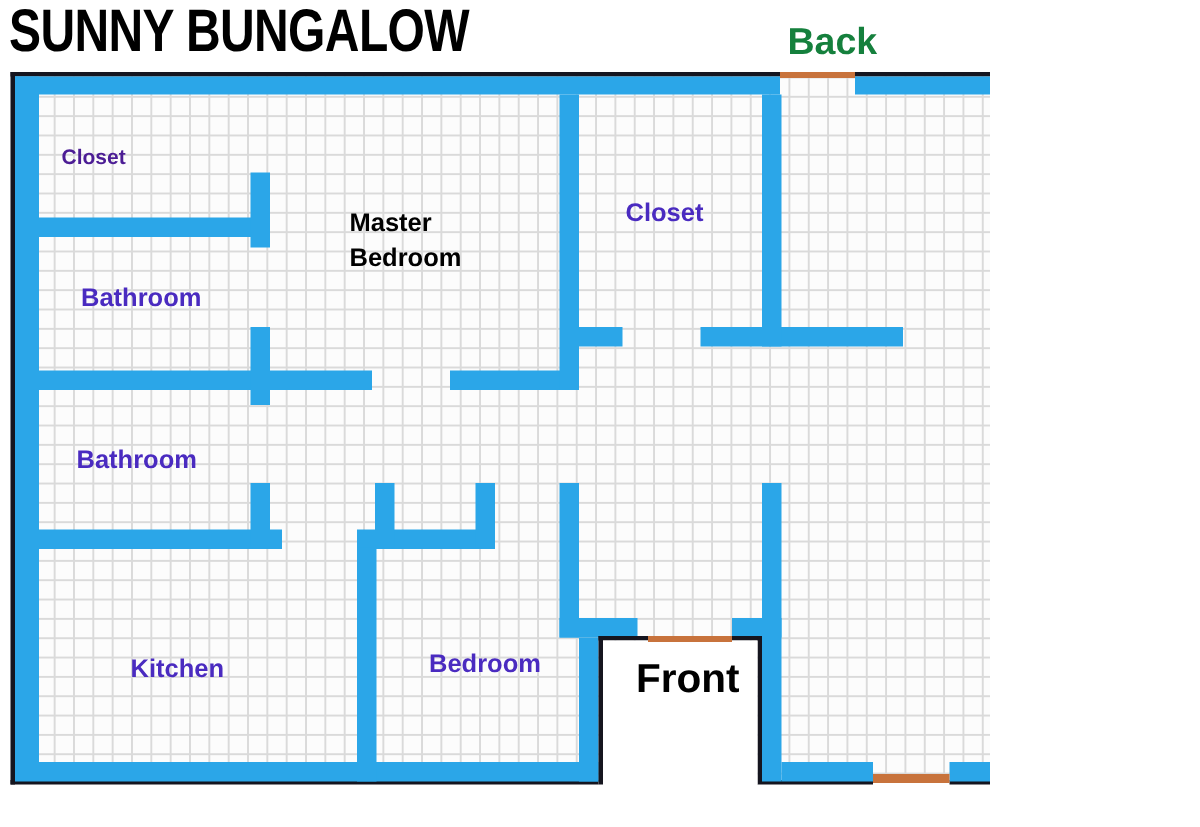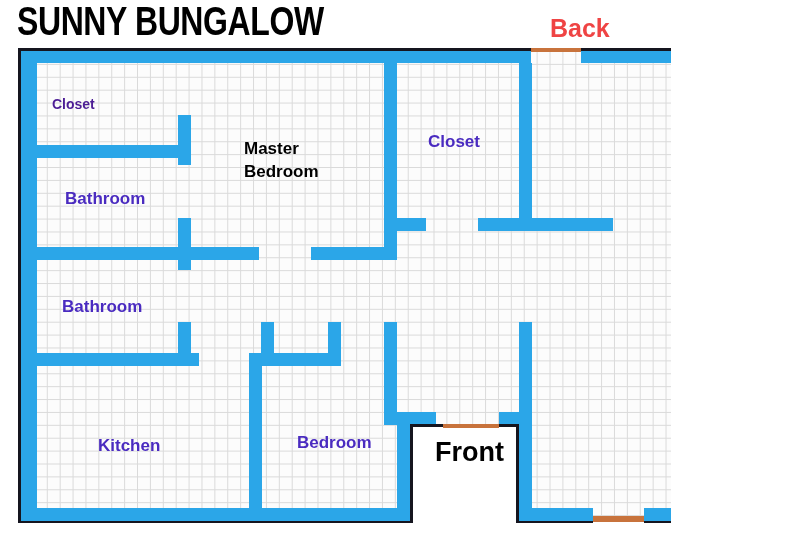--- a/index.html
+++ b/index.html
@@ -2,21 +2,20 @@
 <html><head>
 <meta charset="utf-8">
 <style>
   html,body{margin:0;padding:0;background:#fff;}
   #stage{
     position:relative;
     width:660px;height:551px;
     background:#ffffff;
     overflow:hidden;
     font-family:"Liberation Sans","DejaVu Sans",sans-serif;
-    margin-left:11px;
   }
   .rect{position:absolute;}
   .grid-floor{
     background-color:var(--floor);
     background-image:
       linear-gradient(to right, var(--grid) 1px, transparent 1px),
       linear-gradient(to bottom, var(--grid) 1px, transparent 1px);
     background-size:12.9px 12.9px;
   }
   .txt{
@@ -67,21 +66,21 @@
     <div class="rect" style="left: 250px; top: 322px; width: 13px; height: 43px; background: rgb(43, 166, 232);"></div>
     <div class="rect" style="left: 317px; top: 322px; width: 13px; height: 43px; background: rgb(43, 166, 232);"></div>
     <div class="rect" style="left: 399px; top: 424px; width: 109px; height: 3px; background: rgb(21, 21, 31);"></div>
     <div class="rect" style="left: 399px; top: 424px; width: 3px; height: 99px; background: rgb(21, 21, 31);"></div>
     <div class="rect" style="left: 505px; top: 424px; width: 3px; height: 99px; background: rgb(21, 21, 31);"></div>
     <div class="rect" style="left: 402px; top: 427px; width: 103px; height: 96px; background: rgb(255, 255, 255);"></div>
     <div class="rect" style="left: 520px; top: 48px; width: 50px; height: 4px; background: rgb(200, 115, 60);"></div>
     <div class="rect" style="left: 432px; top: 424px; width: 56px; height: 4px; background: rgb(200, 115, 60);"></div>
     <div class="rect" style="left: 582px; top: 516px; width: 51px; height: 6px; background: rgb(200, 115, 60);"></div>
     <div class="txt" style="left: 6px; top: -1px; font-size: 40px; color: rgb(0, 0, 0); transform: scaleX(0.8); letter-spacing: -0.5px;">SUNNY BUNGALOW</div>
-    <div class="txt" style="left: 539px; top: 14px; font-size: 25px; color: #ef4444;">Back</div>
+    <div class="txt" style="left: 525px; top: 14px; font-size: 25px; color: #15803d;">Back</div>
     <div class="txt" style="left: 424px; top: 437px; font-size: 27px; color: rgb(0, 0, 0); text-align: center;">Front</div>
     <div class="txt" style="left: 41px; top: 96px; font-size: 14px; color: #4c1d95;">Closet</div>
     <div class="txt" style="left: 54px; top: 189px; font-size: 17px; color: rgb(74, 43, 192);">Bathroom</div>
     <div class="txt" style="left: 233px; top: 137px; font-size: 17px; color: #000000; line-height: 23px;">Master
 Bedroom</div>
     <div class="txt" style="left: 417px; top: 132px; font-size: 17px; color: rgb(74, 43, 192);">Closet</div>
     <div class="txt" style="left: 51px; top: 297px; font-size: 17px; color: rgb(74, 43, 192);">Bathroom</div>
     <div class="txt" style="left: 87px; top: 436px; font-size: 17px; color: rgb(74, 43, 192);">Kitchen</div>
     <div class="txt" style="left: 286px; top: 433px; font-size: 17px; color: rgb(74, 43, 192);">Bedroom</div>
   </div>

